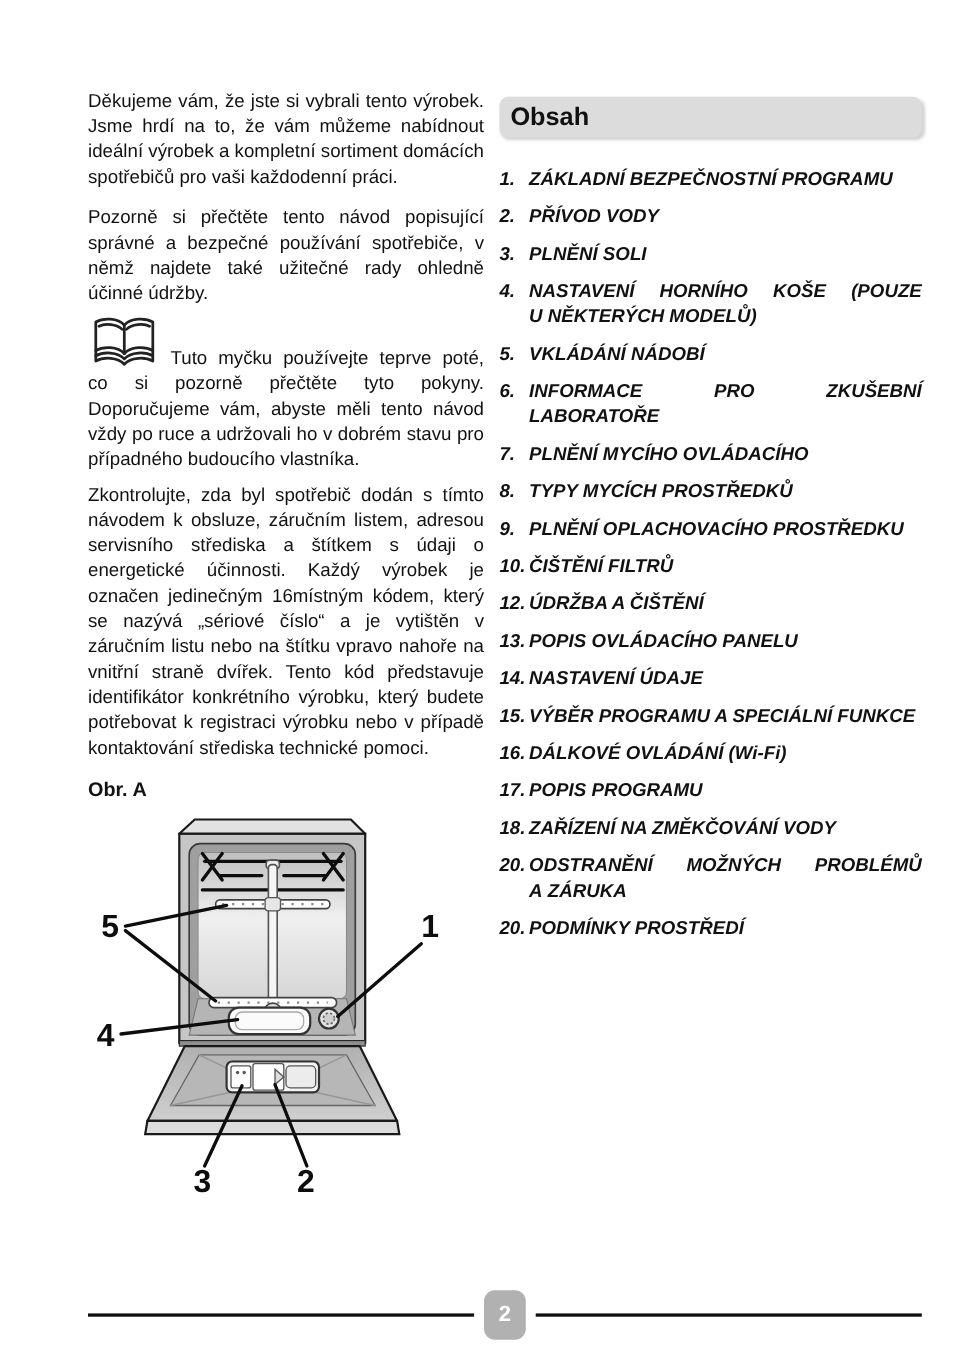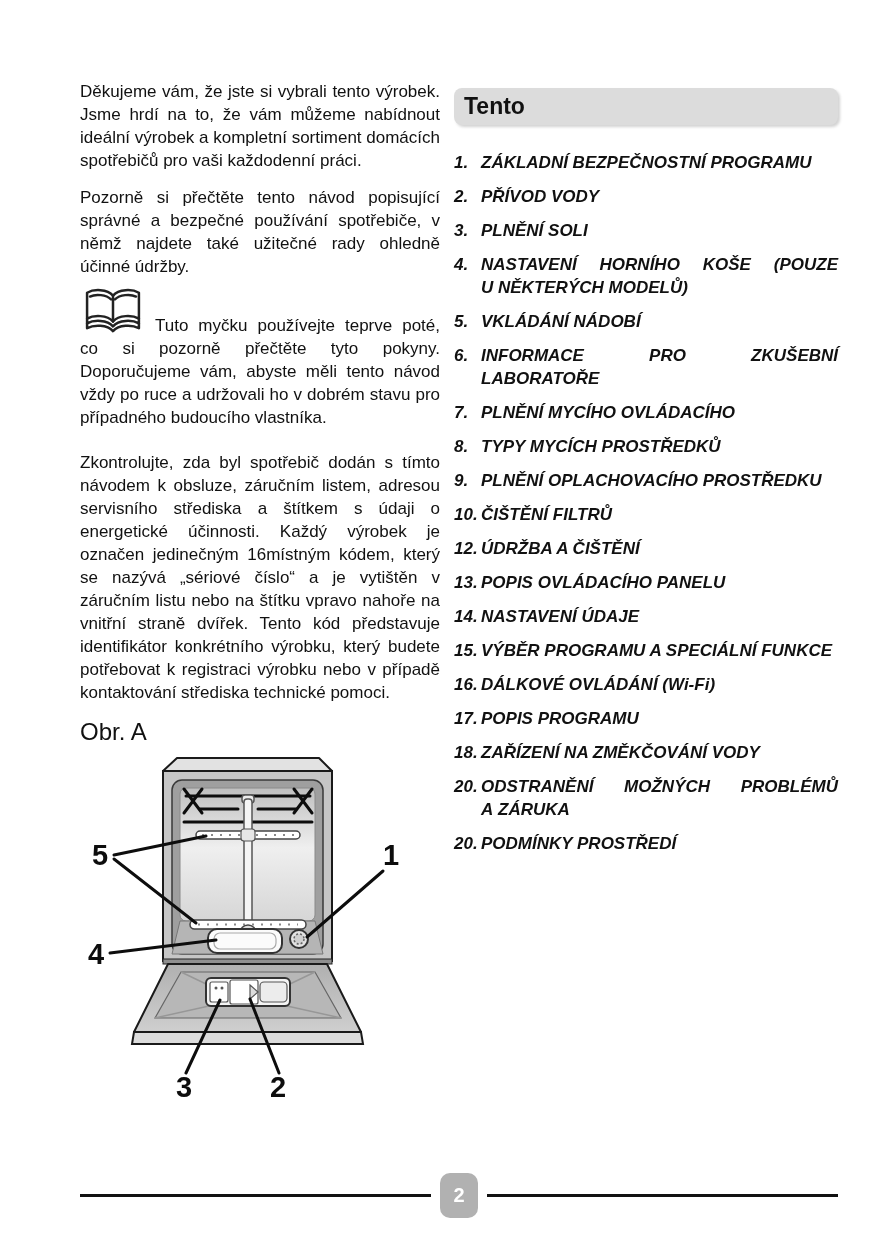--- a/index.html
+++ b/index.html
@@ -21,28 +21,28 @@
   
   .body-par {
     font-size:17px; line-height:23px;
     text-align:justify; text-justify:inter-word;
     margin:0 0 14px 0;
   }
   .par-with-icon {
     position:relative;
     margin-top:36px;
   }
-  .par-with-icon .body-par { text-indent:75px; margin-bottom:22px; }
+  .par-with-icon .body-par { text-indent:75px; margin-bottom:9px; }
   .book-icon-box {
     position:absolute; left:2px; top:-28px;
     width:62px; height:48px;
   }
 
   .figure-heading {
-    font-size:24px; font-weight:normal; font-style:normal;
+    font-size:18px; font-weight:bold; font-style:normal;
     margin:16px 0 8px 0; line-height:23px;
   }
   .figure-box { margin:0; }
 
   
   .obsah-bar {
     margin-top:8px;
     background:#dcdcdc;
     border-radius:8px;
     height:37px;
@@ -197,21 +197,21 @@
             <text x="12" y="114">5</text>
           </g>
         </svg>
       </figure>
 
     </div>
 
     <div class="right-col">
 
       <div class="obsah-bar">
-        <h1 class="obsah-title">Tento</h1>
+        <h1 class="obsah-title">Obsah</h1>
       </div>
 
       <ol class="toc-list">
         <li class="toc-item">
             <span class="toc-num">1.</span>
             <span class="toc-text">ZÁKLADNÍ BEZPEČNOSTNÍ PROGRAMU</span>
           </li>
         <li class="toc-item">
             <span class="toc-num">2.</span>
             <span class="toc-text">PŘÍVOD VODY</span>

